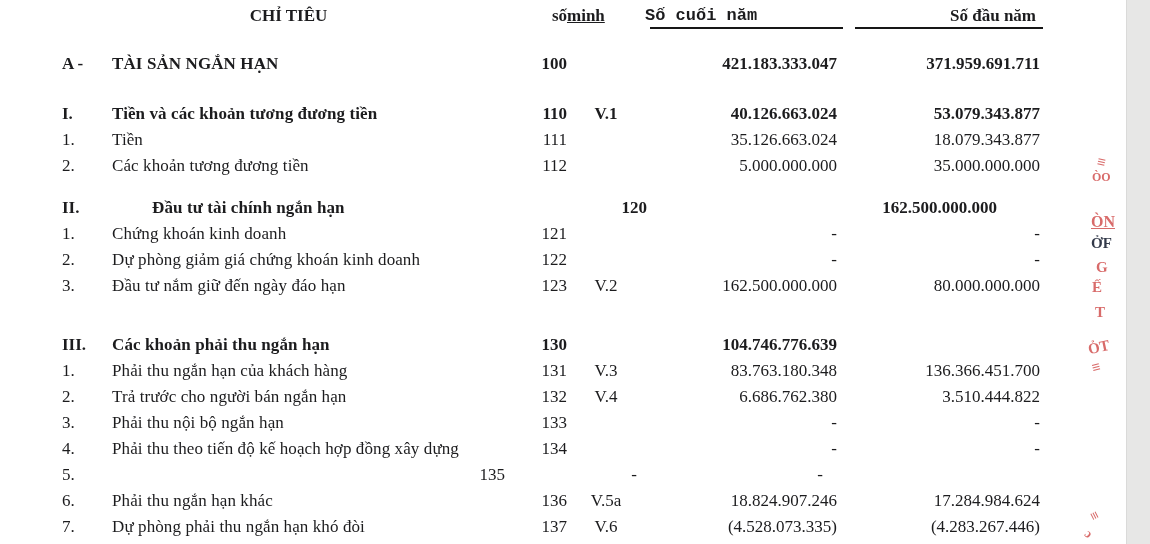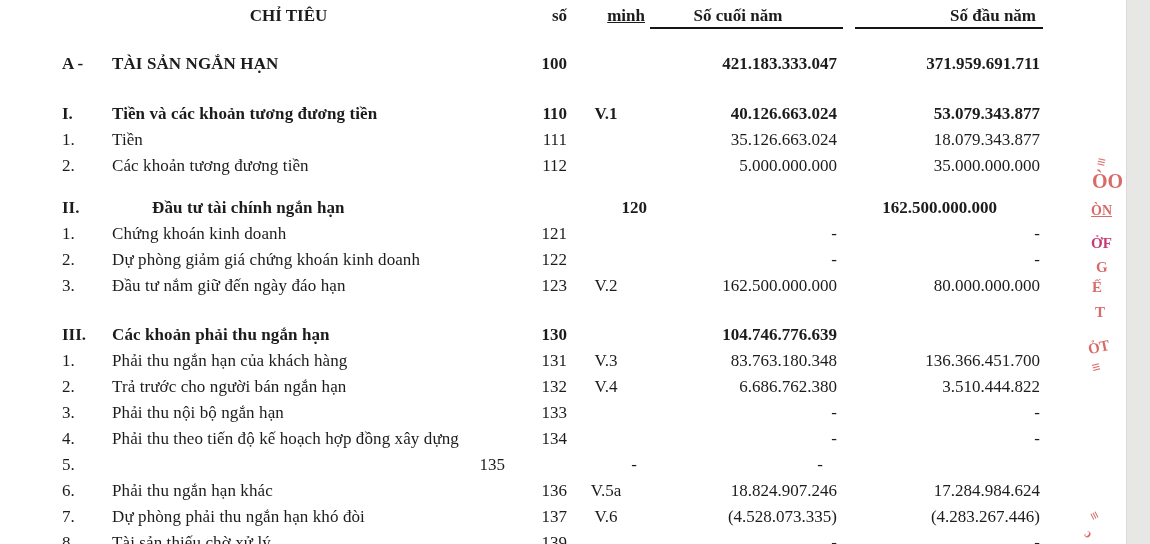--- a/index.html
+++ b/index.html
@@ -37,22 +37,22 @@
     grid-template-columns: 50px 393px 62px 78px 200px 217px;
     padding-left: 62px;
     margin-top: 4px;
     height: 23px;
     line-height: 23px;
     font-size: 17px;
     font-weight: bold;
   }
   .h-label { text-align: center; padding-right: 40px; }
   .h-code  { text-align: right; }
-  .h-note  { text-align: right; text-decoration: underline; }
-  .h-end   { text-align: center; padding-right: 14px; }
+  .h-note  { text-align: left; text-decoration: underline; }
+  .h-end   { text-align: left; padding-right: 14px; font-family: Liberation Mono, monospace; }
   .h-begin { text-align: right; padding-right: 26px; }
 
   .rule { position: absolute; height: 2px; background: #161616; }
   .rule-end   { left: 650px; top: 27px; width: 193px; }
   .rule-begin { left: 855px; top: 27px; width: 188px; }
 
   
   .stamp-frag {
     position: absolute;
     color: #d25251;
@@ -154,21 +154,21 @@
 
   <div class="row">
     <span class="c-idx">3.</span>
     <span class="c-label">Đầu tư nắm giữ đến ngày đáo hạn</span>
     <span class="c-code">123</span>
     <span class="c-note">V.2</span>
     <span class="c-end">162.500.000.000</span>
     <span class="c-begin">80.000.000.000</span>
   </div>
 
-  <div class="row bold" style="margin-top: 23px;">
+  <div class="row bold" style="margin-top: 33px;">
     <span class="c-idx">III.</span>
     <span class="c-label">Các khoản phải thu ngắn hạn</span>
     <span class="c-code">130</span>
     <span class="c-note"></span>
     <span class="c-end">104.746.776.639</span>
   </div>
 
   <div class="row">
     <span class="c-idx">1.</span>
     <span class="c-label">Phải thu ngắn hạn của khách hàng</span>
@@ -237,23 +237,23 @@
     <span class="c-code">139</span>
     <span class="c-note"></span>
     <span class="c-end">-</span>
     <span class="c-begin">-</span>
   </div>
 </div>
 </div>
 
 <div id="stamp-layer">
     <span class="stamp-frag" style="left: 1097px; top: 155px; font-size: 15px; transform: rotate(12deg); color: rgb(210, 82, 81);">≡</span>
-    <span class="stamp-frag" style="left: 1092px; top: 171px; font-size: 20px; transform: rotate(0deg); color: rgb(210, 82, 81);">ÒO</span>
-    <span class="stamp-frag" style="left: 1091px; top: 204px; font-size: 14px; transform: rotate(0deg); color: rgb(210, 82, 81); text-decoration: underline;">ÒN</span>
-    <span class="stamp-frag" style="left: 1091px; top: 236px; font-size: 15px; transform: rotate(0deg); color: #be185d;">ỞF</span>
+    <span class="stamp-frag" style="left: 1092px; top: 171px; font-size: 12px; transform: rotate(0deg); color: rgb(210, 82, 81);">ÒO</span>
+    <span class="stamp-frag" style="left: 1091px; top: 214px; font-size: 16px; transform: rotate(0deg); color: rgb(210, 82, 81); text-decoration: underline;">ÒN</span>
+    <span class="stamp-frag" style="left: 1091px; top: 236px; font-size: 15px; transform: rotate(0deg); color: #0f172a;">ỞF</span>
     <span class="stamp-frag" style="left: 1096px; top: 260px; font-size: 15px; transform: rotate(0deg); color: rgb(210, 82, 81);">G</span>
     <span class="stamp-frag" style="left: 1092px; top: 280px; font-size: 15px; transform: rotate(0deg); color: rgb(210, 82, 81);">Ế</span>
     <span class="stamp-frag" style="left: 1095px; top: 305px; font-size: 15px; transform: rotate(0deg); color: rgb(210, 82, 81);">T</span>
     <span class="stamp-frag" style="left: 1088px; top: 340px; font-size: 15px; transform: rotate(-12deg); color: rgb(210, 82, 81);">ỎT</span>
     <span class="stamp-frag" style="left: 1092px; top: 360px; font-size: 15px; transform: rotate(-15deg); color: rgb(210, 82, 81);">≡</span>
     <span class="stamp-frag" style="left: 1090px; top: 509px; font-size: 14px; transform: rotate(63deg); color: rgb(210, 82, 81);">≡</span>
     <span class="stamp-frag" style="left: 1086px; top: 527px; font-size: 13px; transform: rotate(40deg); color: rgb(210, 82, 81);">ɔ</span>
   </div>
 
 <div class="scan-strip"></div>

